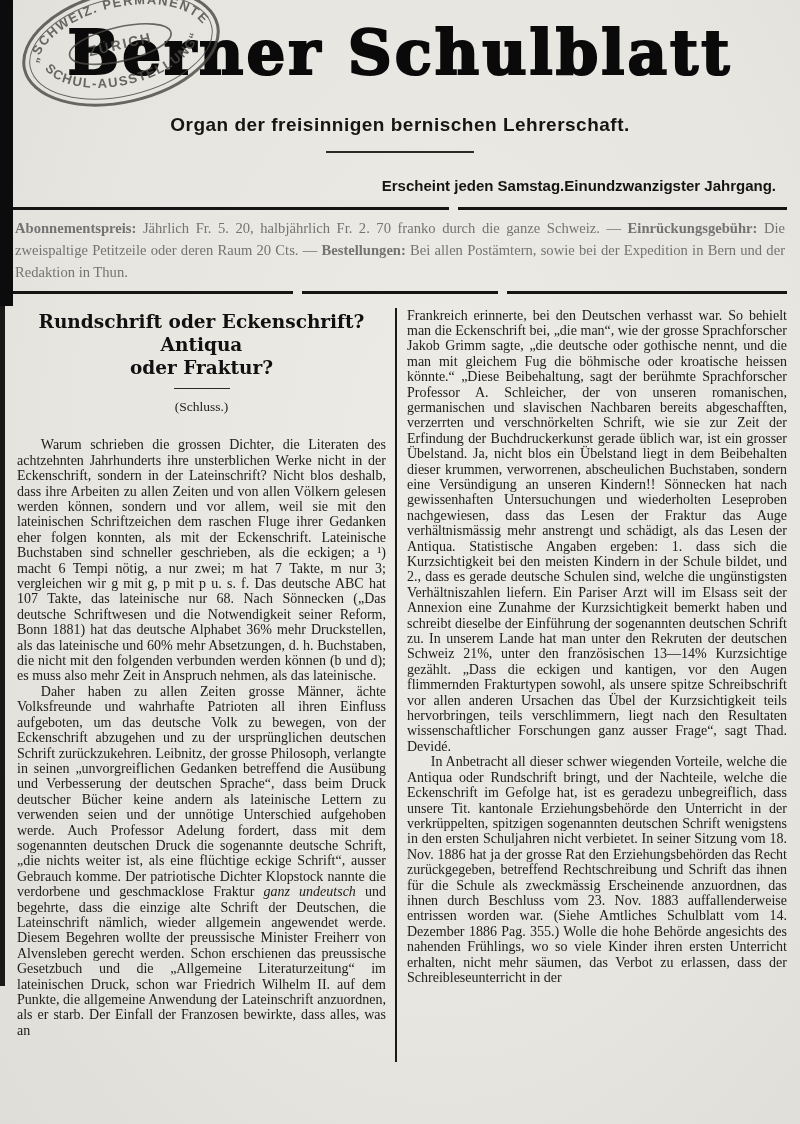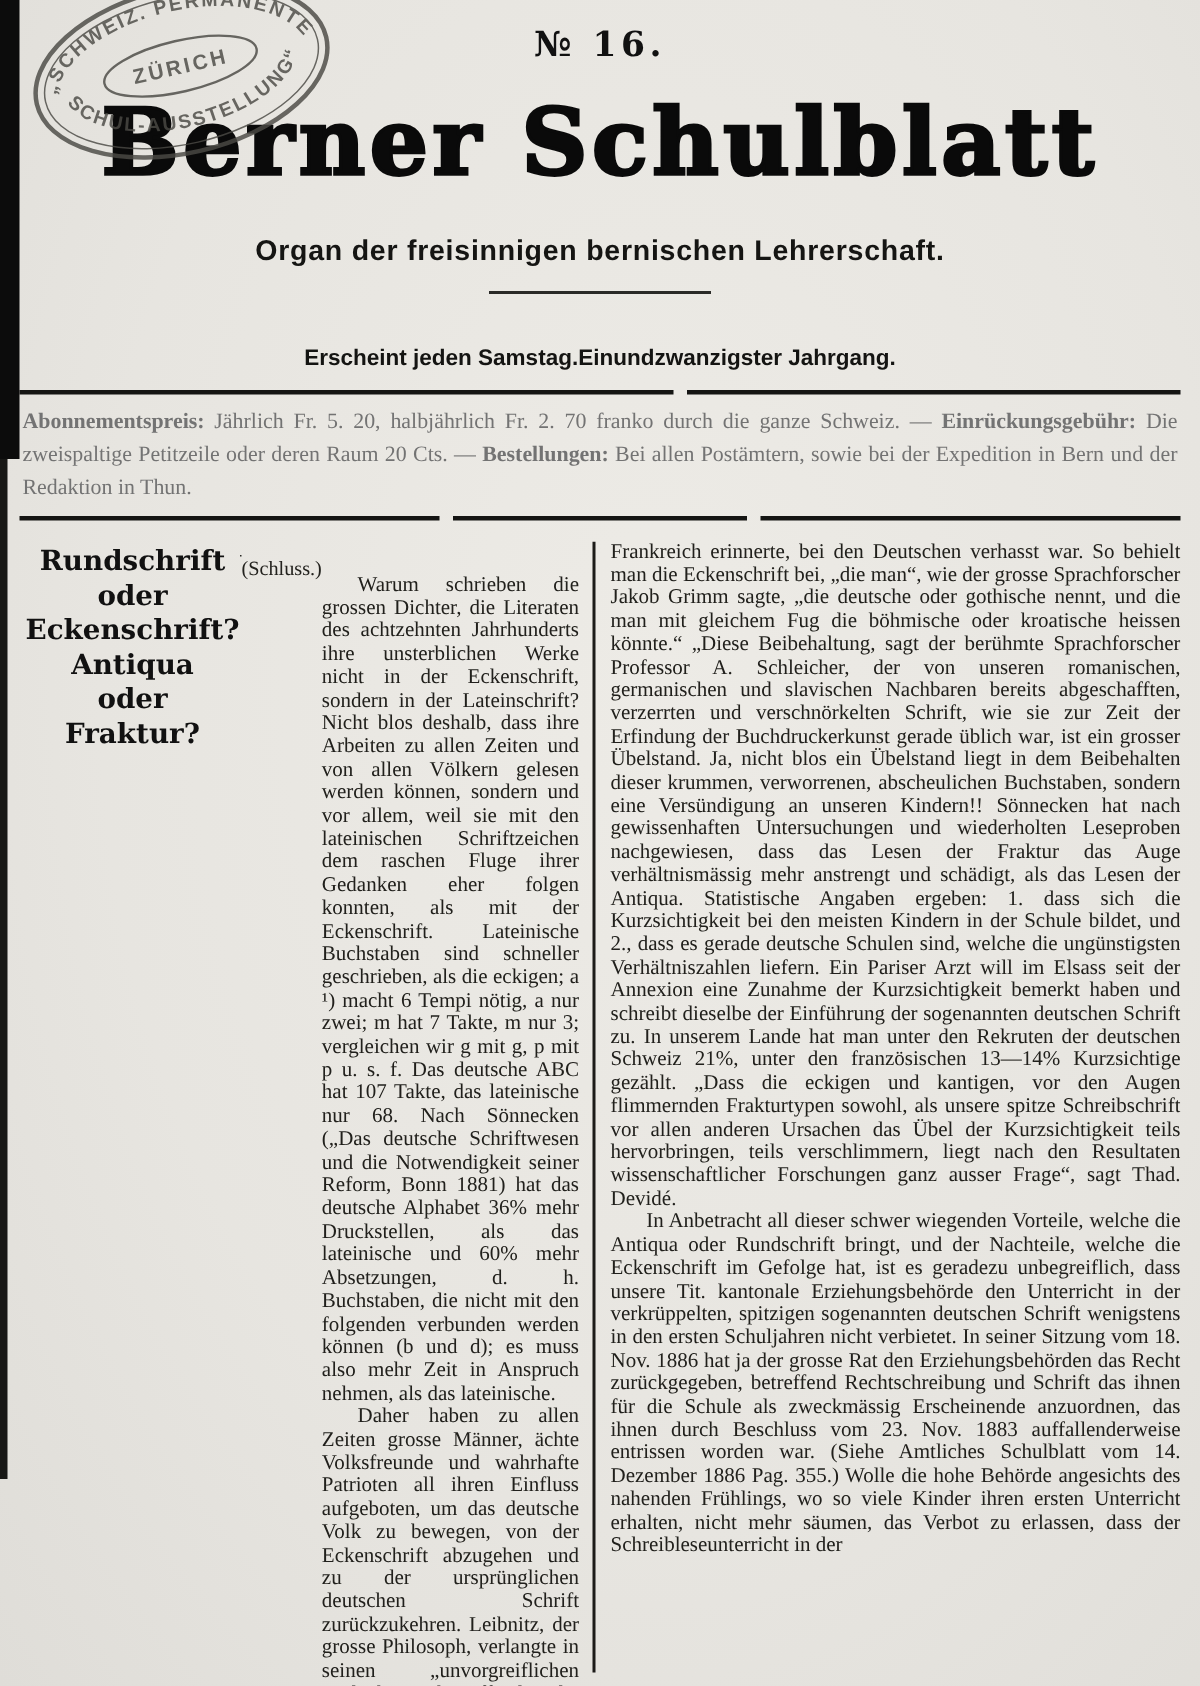--- a/index.html
+++ b/index.html
@@ -37,22 +37,22 @@
     margin-top:31px;
     font-family:"Liberation Sans", sans-serif;
     font-weight:bold;
     font-size:19px;
     letter-spacing:.5px;
     color:#151513;
   }
   .subtitle-rule { width:148px; height:2px; background:#2a2a27; margin:15px auto 0 auto; }
 
   .dateline {
-    display:flex; justify-content:center; align-items:baseline;
-    padding:0 24px; margin-top:34px;
+    display:flex; justify-content:flex-end; align-items:baseline;
+    padding:0 24px; margin-top:24px;
   }
   .dateline .dl-left, .dateline .dl-right {
     font-family:"Liberation Sans", sans-serif; font-weight:bold; font-size:15px; color:#141412;
   }
   .dateline .dl-center {
     font-family:"DejaVu Serif", serif; font-weight:bold; font-size:19px; color:#111;
   }
 
   .rule-row { display:flex; margin:13px 13px 0 13px; gap:9px; }
   .rule-seg { height:3px; background:#151513; }
@@ -68,21 +68,21 @@
 
   
   .article {
     position:relative;
     display:flex;
     margin:14px 13px 0 17px;
     height:782px;
     overflow:hidden;
   }
   .col { overflow:hidden; }
-  .col-left { width:378px; padding-right:9px; display:flex; }
+  .col-left { width:378px; padding-right:9px; display:flex; flex-direction:column; }
   .col-divider { width:2px; background:#1c1b18; margin-bottom:28px; }
   .col-right { flex:1; padding-left:10px; }
 
   .art-title {
     text-align:center; font-family:"DejaVu Serif", serif; font-weight:bold;
     font-size:18.5px; line-height:1.25; color:#111; margin-top:2px;
   }
   .art-title-rule { width:56px; height:1.5px; background:#2a2a27; margin:9px auto 0 auto; }
   .art-subheading { text-align:center; font-size:13.5px; margin-top:10px; color:#23221e; }
 
@@ -116,21 +116,20 @@
   <text font-size="13" letter-spacing="1.5">
     <textPath href="#arcTop" startOffset="50%" text-anchor="middle">„SCHWEIZ. PERMANENTE</textPath>
   </text>
   <text font-size="13" letter-spacing="1.5">
     <textPath href="#arcBottom" startOffset="50%" text-anchor="middle">SCHUL-AUSSTELLUNG“</textPath>
   </text>
   <text x="105" y="65" text-anchor="middle" font-size="14" letter-spacing="2">ZÜRICH</text>
 </svg>
 
 <div class="header">
-  <div class="issue-no">№ 16.</div>
   <div class="masthead-title">Berner Schulblatt</div>
   <div class="masthead-subtitle">Organ der freisinnigen bernischen Lehrerschaft.</div>
   <div class="subtitle-rule"></div>
 </div>
 
 <div class="dateline">
   <span class="dl-left">Erscheint jeden Samstag.</span>
   <span class="dl-right">Einundzwanzigster Jahrgang.</span>
 </div>
 

